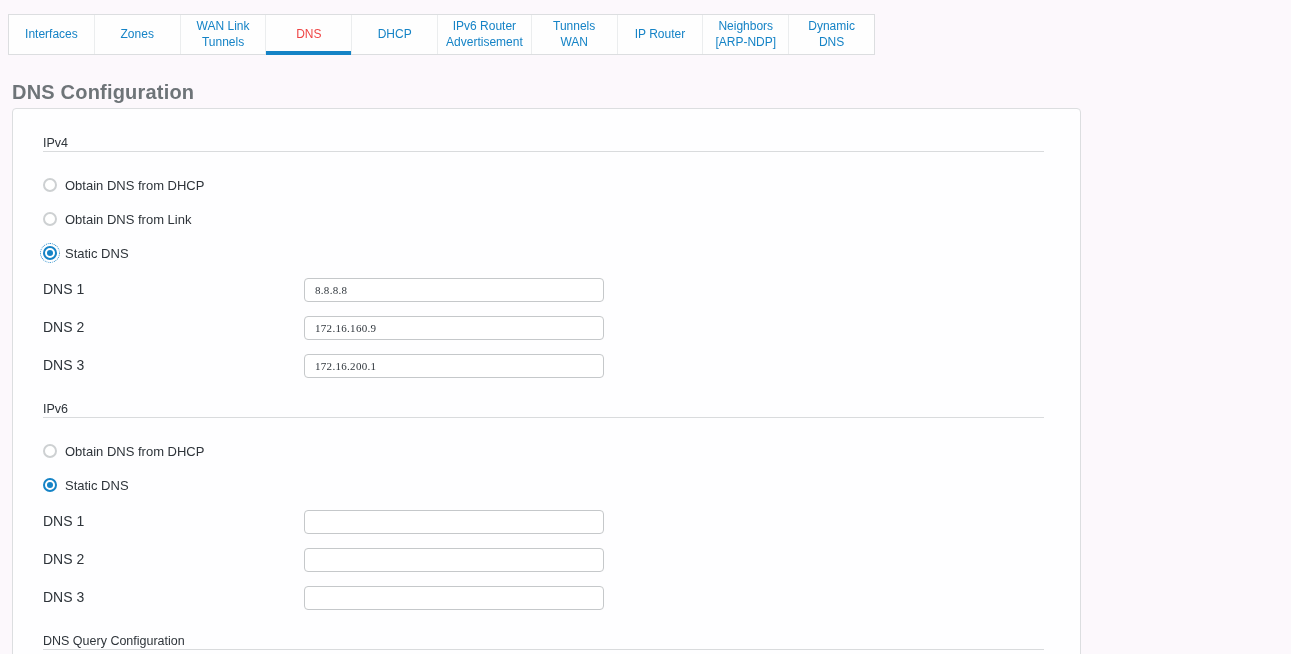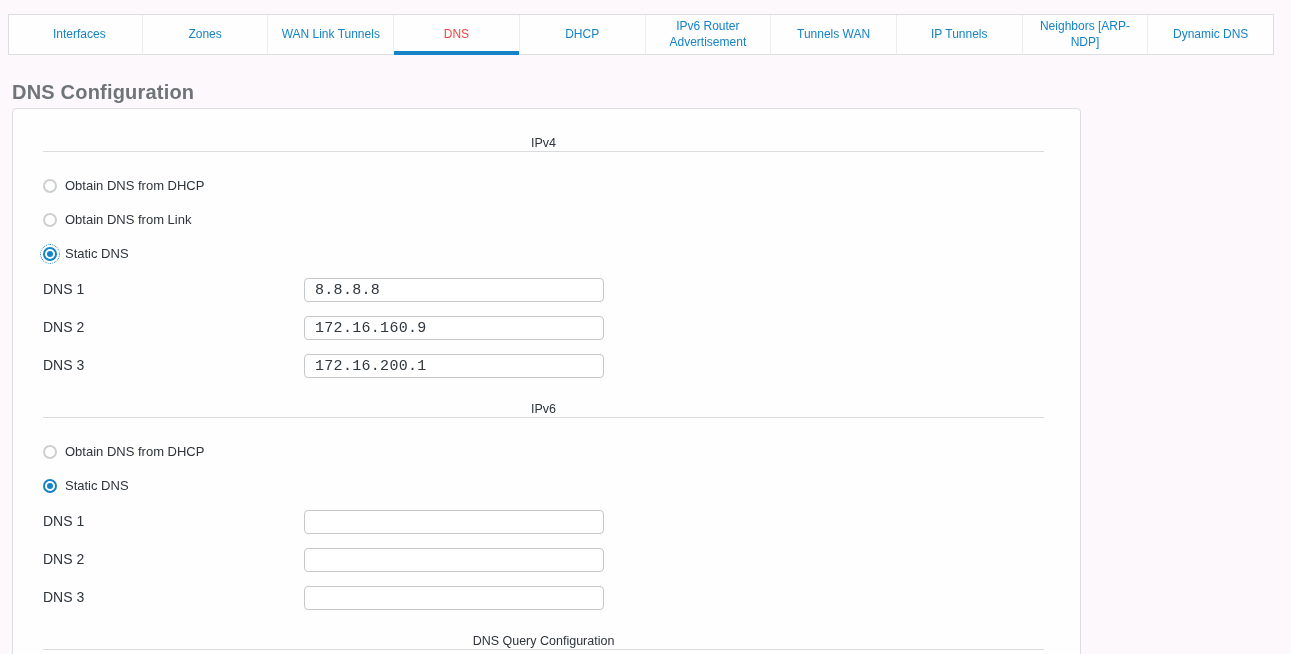--- a/index.html
+++ b/index.html
@@ -8,25 +8,24 @@
     overflow: hidden;
     background: #fcf8fc;
     font-family: "Liberation Sans", sans-serif;
     position: relative;
   }
 
   
   .tabbar {
     position: absolute;
     left: 8px; top: 14px;
-    width: 1266px; height: 41px;
+    width: 867px; height: 41px;
     background: #fefefe;
     border: 1px solid #dcdee0;
     display: flex;
-    padding-left: 8px;
   }
   .tab {
     flex: 1 1 0;
     display: flex;
     align-items: center;
     justify-content: center;
     text-align: center;
     border-right: 1px solid #ebedee;
     color: #1583c6;
     font-size: 12px;
@@ -63,33 +62,32 @@
     border: 1px solid #dcdee0;
     border-radius: 4px;
     padding: 26px 36px 0 30px;
   }
 
   .section-label {
     font-size: 12.5px;
     color: #2e343a;
     height: 16px;
     line-height: 16px;
-    text-align: center;
   }
   .section-divider {
     border: none;
     border-top: 1px solid #d9dbdd;
     height: 0;
   }
   .mt23 { margin-top: 23px; }
 
   
   .radio-row {
     display: flex;
-    align-items: center;
+    align-items: flex-start;
     height: 15px;
     margin-top: 19px;
     cursor: pointer;
   }
   .radio-row.first { margin-top: 26px; }
   .radio {
     width: 14px; height: 14px;
     border-radius: 50%;
     border: 2px solid #cdd0d2;
     background: #ffffff;
@@ -128,22 +126,22 @@
     font-size: 14px;
     color: #2e343a;
     line-height: 22px;
   }
   .field-input {
     width: 300px; height: 24px;
     border: 1px solid #c5c8ca;
     border-radius: 4px;
     background: #ffffff;
     padding: 0 10px;
-    font-family: Liberation Mono, monospace;
-    font-size: 15px;
+    font-family: Liberation Serif, serif;
+    font-size: 11px;
     color: #2f363c;
     letter-spacing: 0.3px;
     outline: none;
   }
 </style>
 </head>
 <body>
 
 <nav class="tabbar">
   <div class="tab">
@@ -161,21 +159,21 @@
   <div class="tab">
       <span>DHCP</span>
     </div>
   <div class="tab">
       <span>IPv6 Router Advertisement</span>
     </div>
   <div class="tab">
       <span>Tunnels WAN</span>
     </div>
   <div class="tab">
-      <span>IP Tunnels</span>
+      <span>IP Router</span>
     </div>
   <div class="tab">
       <span>Neighbors [ARP-NDP]</span>
     </div>
   <div class="tab">
       <span>Dynamic DNS</span>
     </div>
 </nav>
 
 <h1 class="page-title">DNS Configuration</h1>

